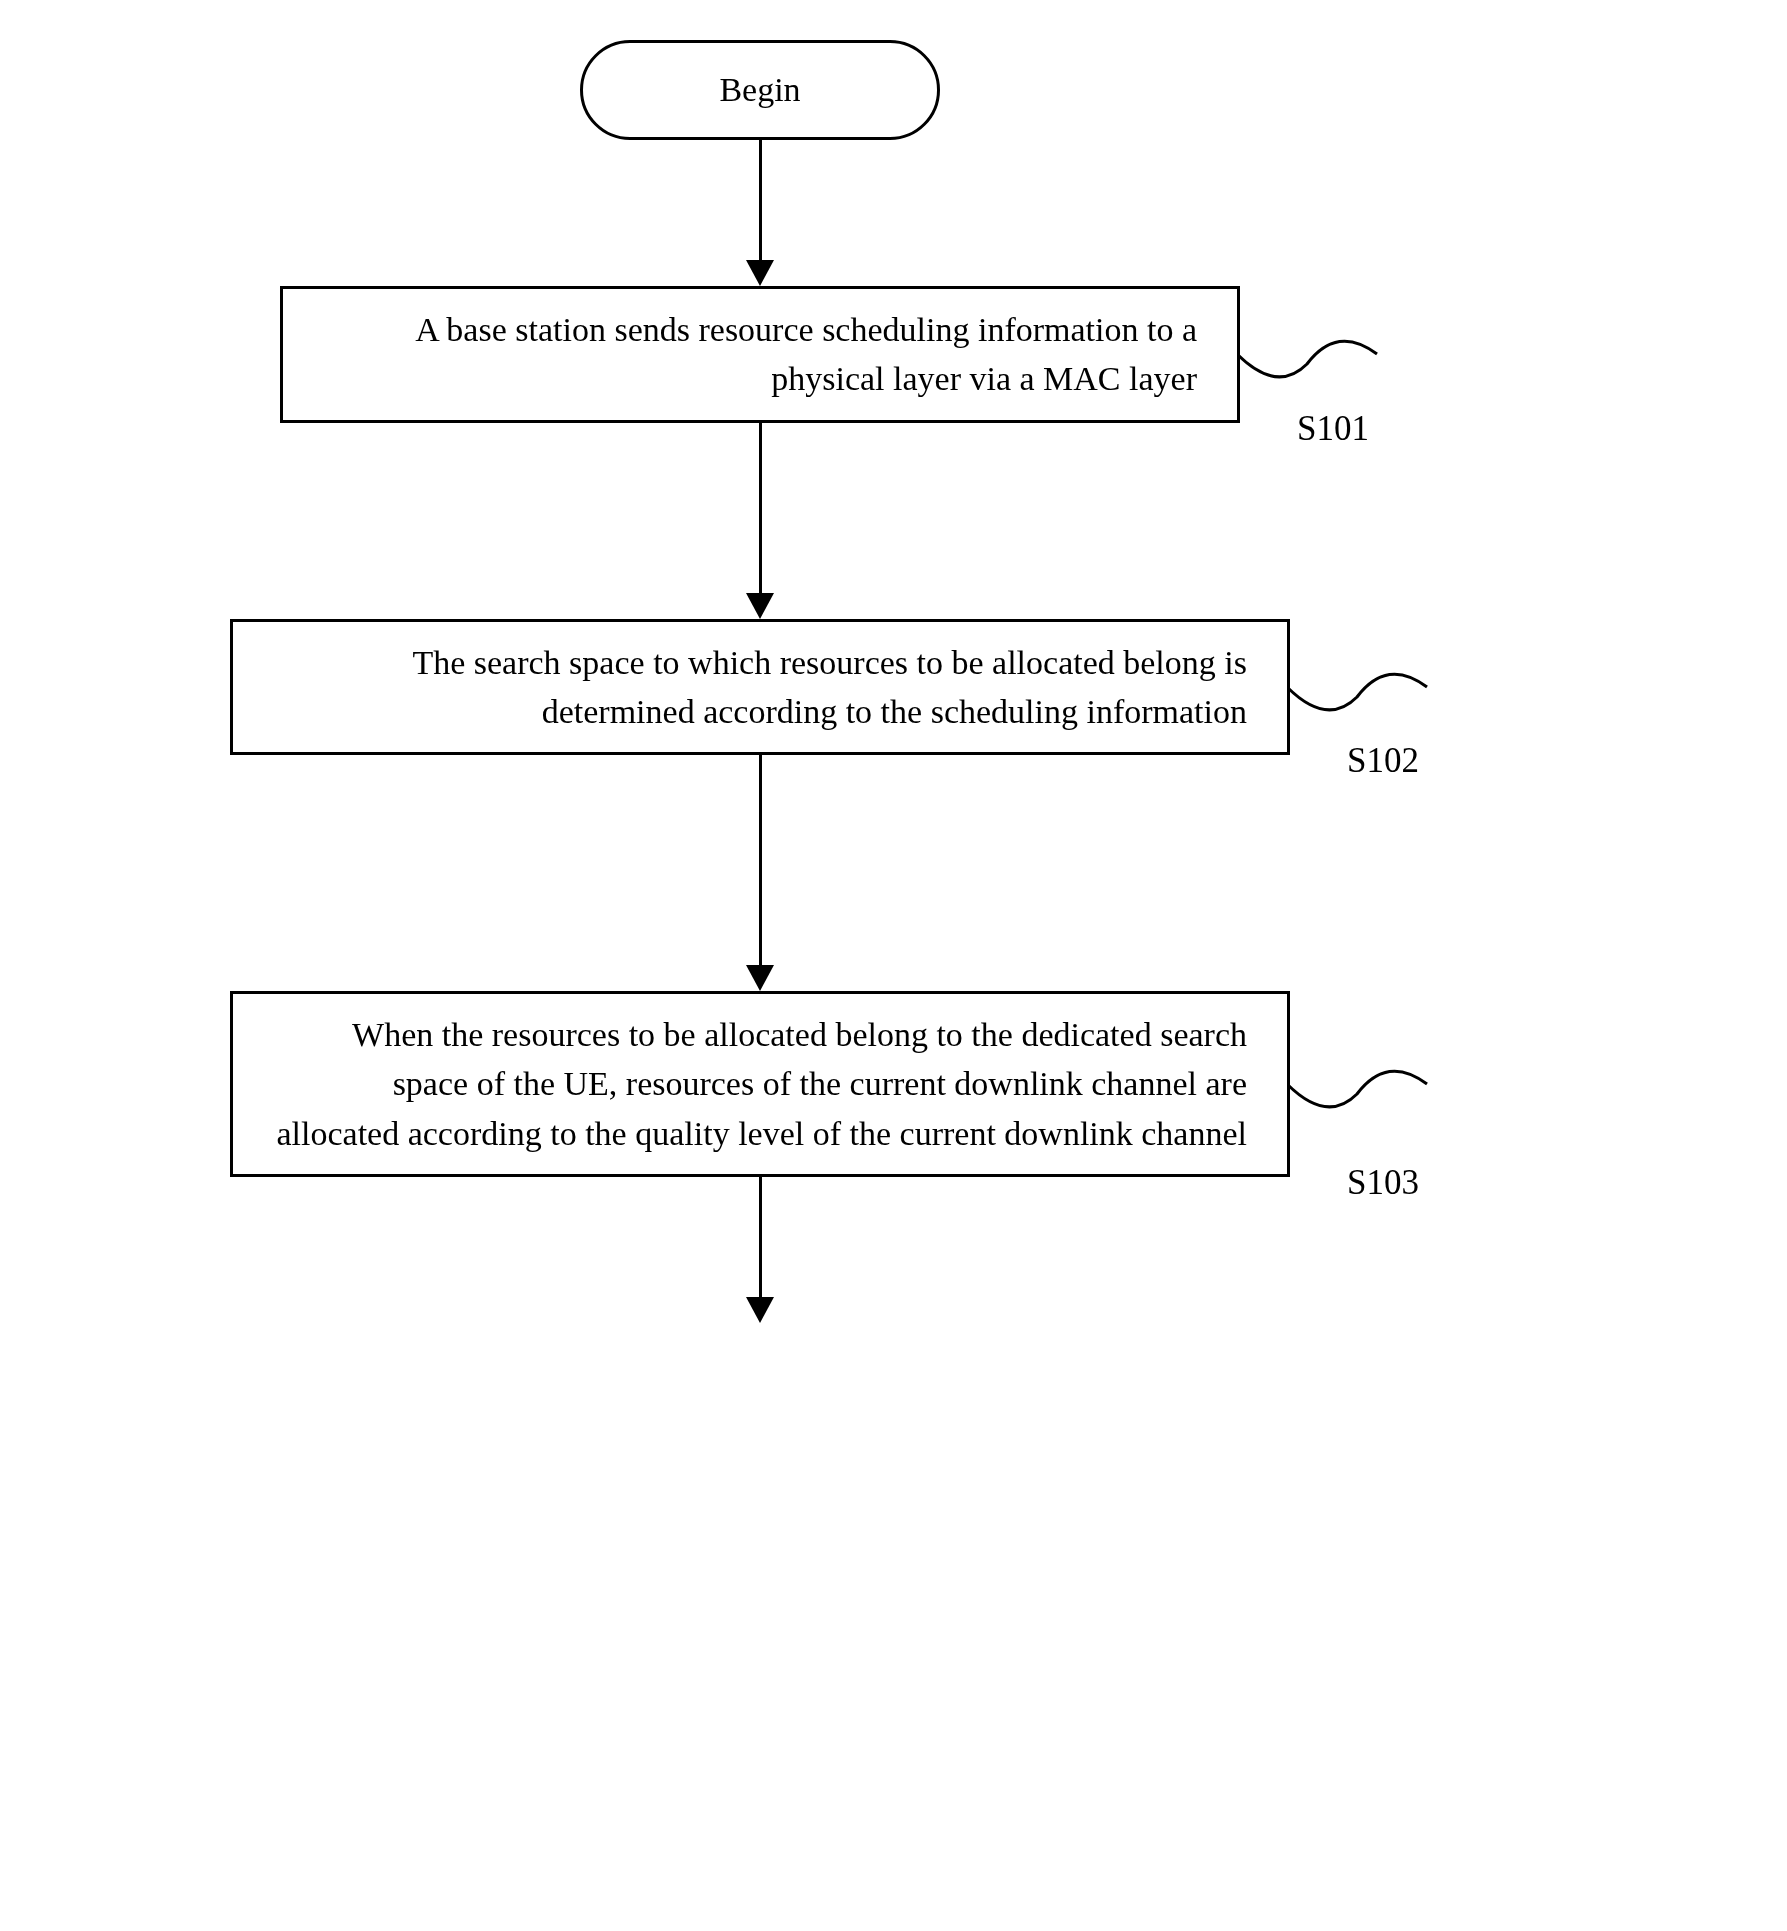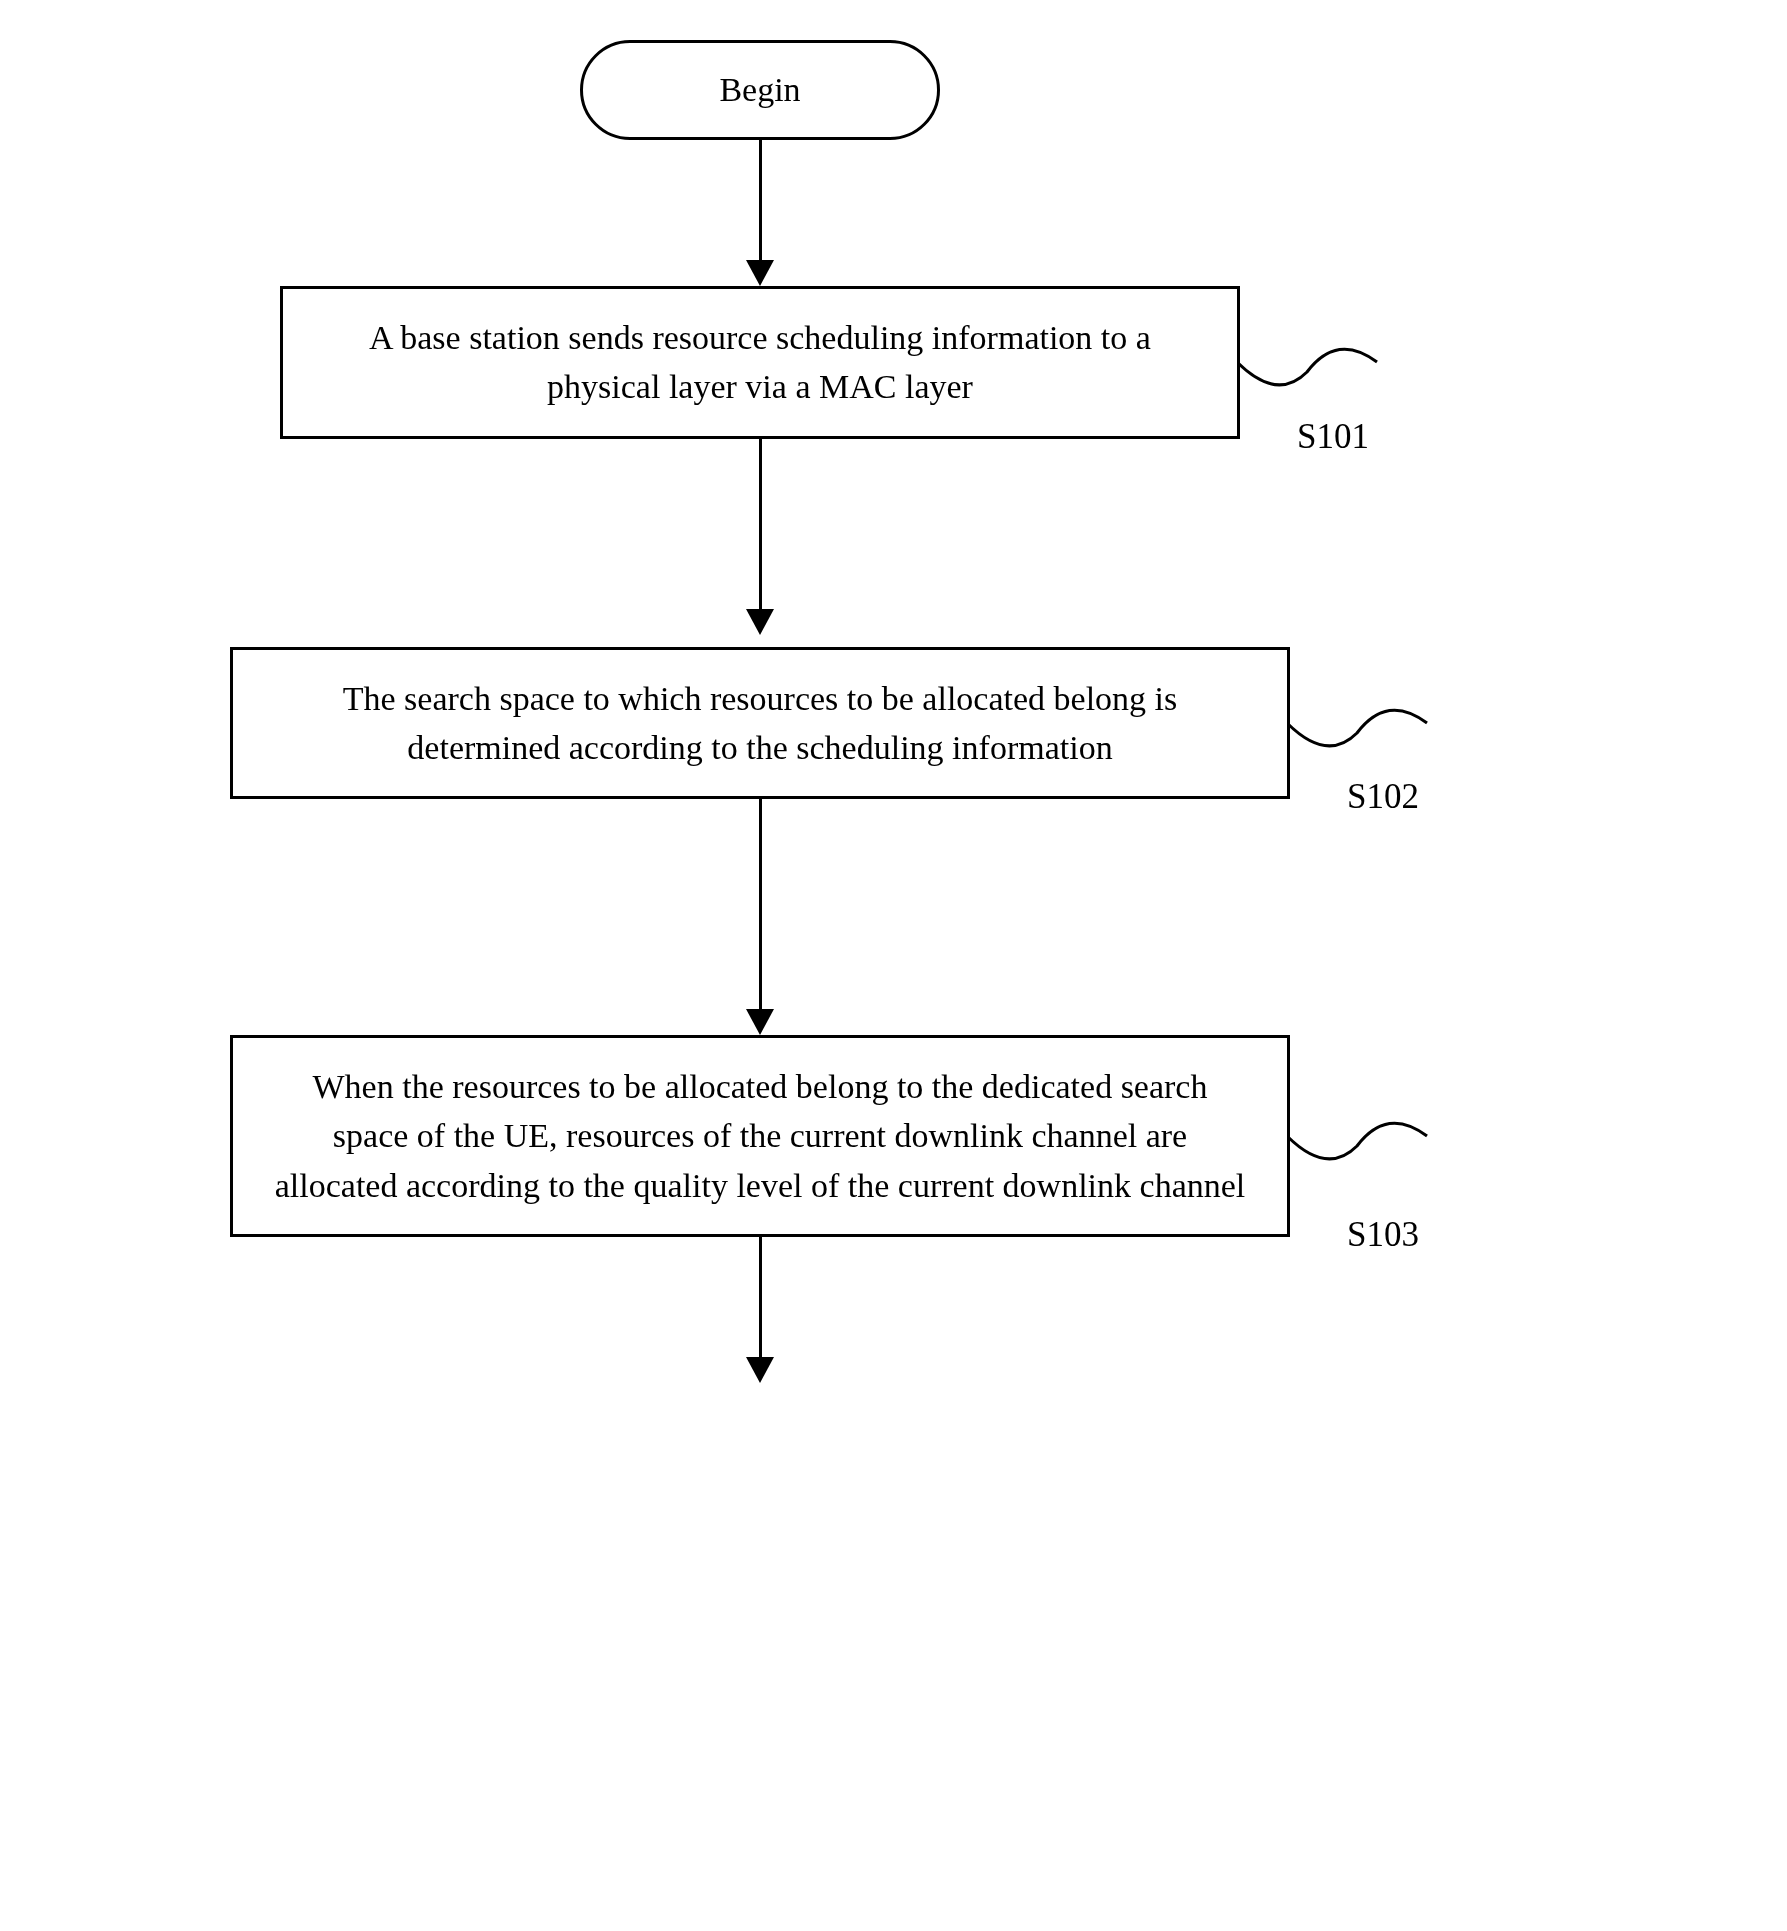--- a/index.html
+++ b/index.html
@@ -25,31 +25,30 @@
     border: 3px solid #000;
     border-radius: 70px;
     display: flex;
     align-items: center;
     justify-content: center;
     background: #fff;
   }
   .process {
     border: 3px solid #000;
     background: #fff;
-    padding: 24px 40px;
-    text-align: center;
+    padding: 16px 40px;
+    text-align: right;
     line-height: 1.45;
     position: relative;
   }
   .p1 {
     width: 960px;
   }
   .p2 {
     width: 1060px;
-    margin-top: 12px;
   }
   .p3 {
     width: 1060px;
   }
   .row {
     display: flex;
     align-items: center;
     width: 100%;
     justify-content: center;
     position: relative;

